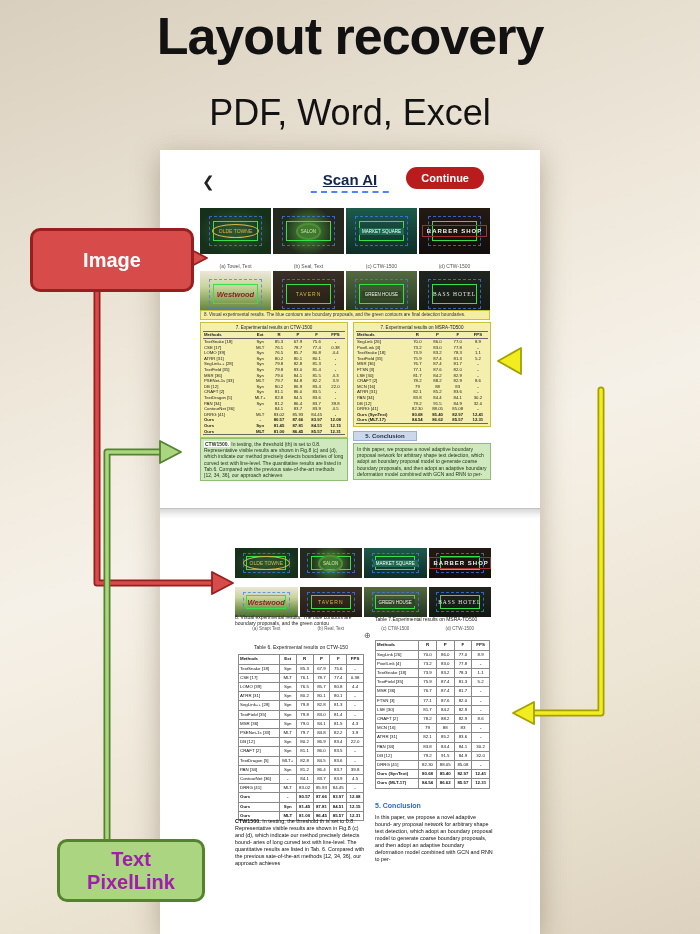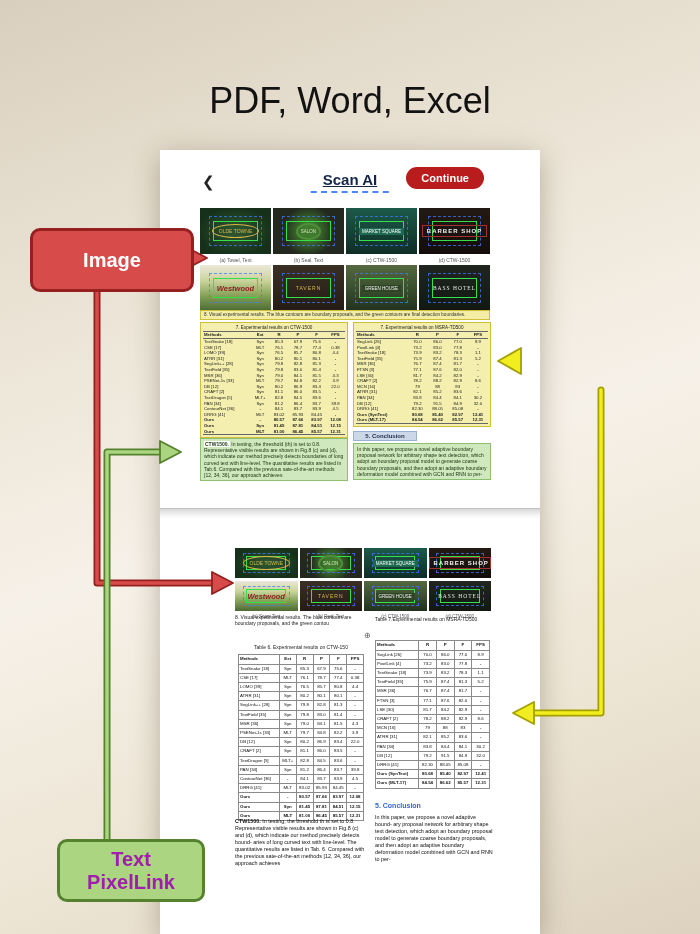--- a/index.html
+++ b/index.html
@@ -3,37 +3,37 @@
 <meta charset="utf-8">
 <style>
   html,body{margin:0;padding:0;}
   .canvas{position:relative;width:700px;height:934px;overflow:hidden;
     font-family:"Liberation Sans",sans-serif;
     background:linear-gradient(160deg,#d9cfbe 0%,#ece5d7 30%,#f6f1e8 52%,#ece4d3 78%,#ddd2bf 100%);}
 
   
   .poster-title{position:absolute;top:6px;left:0;right:0;margin:0;text-align:center;
     font-size:52px;font-weight:800;color:#121212;letter-spacing:-1px;}
-  .poster-subtitle{position:absolute;top:80px;left:0;right:0;margin:0;text-align:center;
+  .poster-subtitle{position:absolute;top:80px;left:0;right:0;margin:12px;text-align:center;
     font-size:36px;font-weight:500;color:#121212;}
 
   
   .phone{position:absolute;left:160px;top:150px;width:380px;height:784px;background:#ffffff;
     box-shadow:0 6px 26px rgba(90,75,50,.38);}
   .app-header{position:absolute;left:0;top:16px;width:100%;height:38px;}
   .back{position:absolute;left:42px;top:7px;font-size:15px;color:#222;cursor:pointer;}
   .app-title{position:absolute;left:50%;transform:translateX(-50%);top:5px;
     font-size:15px;font-weight:700;color:#14264a;padding:0 12px 3px 12px;
     border-bottom:2px dashed #4a86f7;white-space:nowrap;text-decoration:underline;}
   .continue{position:absolute;right:56px;top:1px;background:#b91c1c;color:#fff;border:none;
     border-radius:13px;font-size:11px;padding:5px 15px;font-weight:600;
     font-family:"Liberation Sans",sans-serif;cursor:pointer;}
 
   
-  .irow{display:flex;gap:2px;width:100%;margin-bottom:3px;}
+  .irow{display:flex;gap:2px;width:100%;margin-bottom:9px;}
   .tile{position:relative;flex:1 1 0;min-width:0;height:46px;display:flex;align-items:center;
     justify-content:center;overflow:hidden;}
   .tile::before{content:"";position:absolute;inset:18% 12%;border:1px dashed #3f7cff;opacity:.75;}
   .tile::after{content:"";position:absolute;inset:28% 18%;border:1px solid #35e04a;}
   .sign-text{position:relative;z-index:2;white-space:nowrap;overflow:hidden;max-width:95%;
     text-align:center;}
   .t1{background:radial-gradient(ellipse at center,#2e5a33 0%,#16301a 75%);}
   .s1{color:#d8b64a;border:1px solid #d8b64a;border-radius:50%;padding:3px 6px;font-size:5px;}
   .t2{background:radial-gradient(circle at center,#3f7a2e 18%,#23291f 60%);}
   .s2{color:#cfe3b0;font-size:4.5px;border:2px solid #4d8f38;border-radius:50%;padding:4px 3px;}
@@ -109,20 +109,21 @@
     border:3px solid #a3a000;color:#111;font-size:20px;}
   .callout.green{left:57px;top:839px;width:142px;height:57px;background:#abd581;
     border:3px solid #55822f;color:#a21caf;font-size:20px;}
   .overlay{position:absolute;left:0;top:0;width:700px;height:934px;pointer-events:none;z-index:4;}
 </style>
 </head>
 <body>
 
 <div class="canvas">
 
+  <h1 class="poster-title">Layout recovery</h1>
   <h2 class="poster-subtitle">PDF, Word, Excel</h2>
 
   <div class="phone">
 
     <div class="app-header">
       <span class="back">❮</span>
       <span class="app-title">Scan AI</span>
       <button class="continue">Continue</button>
     </div>
 

